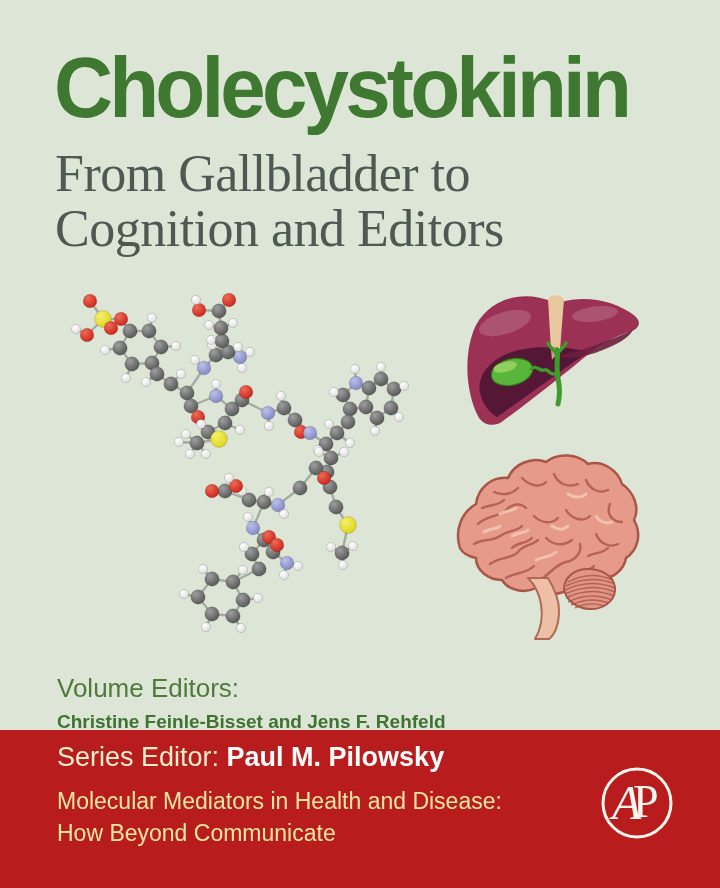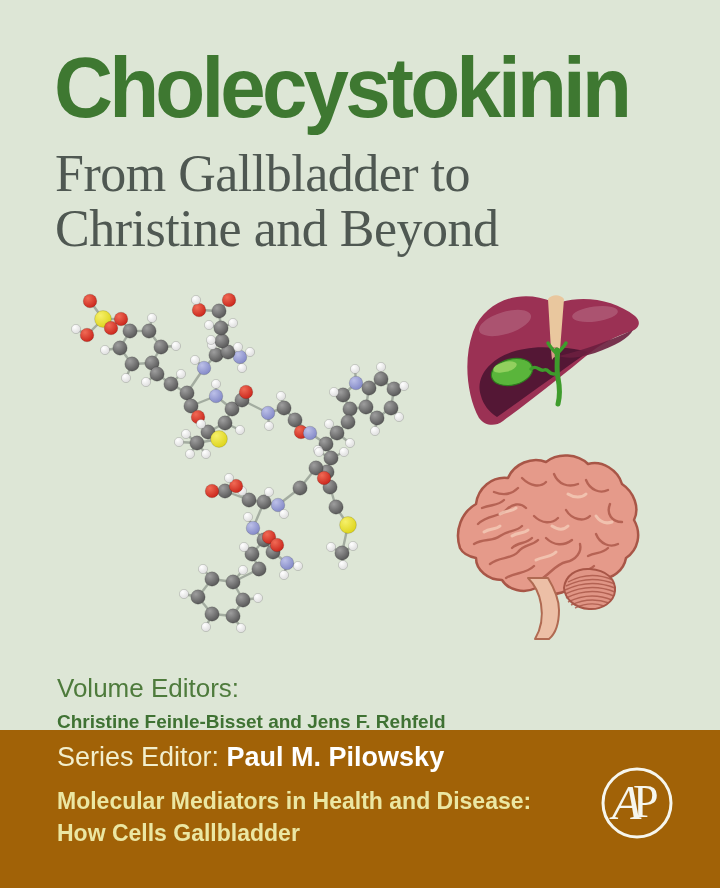--- a/index.html
+++ b/index.html
@@ -16,41 +16,41 @@
   .subtitle{
     position:absolute;left:55px;top:147px;
     font-size:52px;line-height:1.05;letter-spacing:-0.5px;
     color:#4f5852;font-weight:400;white-space:nowrap;font-family:Liberation Serif, serif;
   }
   .vol-editors{position:absolute;left:57px;top:655px;white-space:nowrap;}
   .vol-editors .label{font-size:26px;color:#4e7b3c;margin-top:18px;}
   .vol-editors .names{font-size:19px;font-weight:bold;color:#3f7233;margin-top:7px;}
   .band{
     position:absolute;left:0;top:730px;width:720px;height:158px;
-    background:#a16207;
+    background:#b91c1c;
   }
   .series-line{position:absolute;left:57px;top:12px;font-size:27px;white-space:nowrap;}
   .series-line .label{color:#f2efcd;}
   .series-line .name{color:#ffffff;font-weight:bold;}
-  .series-sub{position:absolute;left:57px;font-size:23px;font-weight:bold;color:#ebe7a3;white-space:nowrap;}
+  .series-sub{position:absolute;left:57px;font-size:23px;font-weight:normal;color:#ebe7a3;white-space:nowrap;}
   .series-sub.l1{top:58px;}
   .series-sub.l2{top:90px;}
   .ap-logo{position:absolute;left:597px;top:33px;}
   .art{position:absolute;}
 </style>
 </head>
 <body>
 
 <div class="cover">
 
   <h1 class="title">Cholecystokinin</h1>
 
   <div class="subtitle">
     <div>From Gallbladder to</div>
-    <div>Christine and Beyond</div>
+    <div>Cognition and Editors</div>
   </div>
 
   <svg id="molecule-svg" class="art" style="left:50px;top:285px" width="370" height="375" viewBox="50 285 370 375">
       <defs>
         <radialGradient id="g-C" cx="35%" cy="30%" r="75%">
           <stop offset="0%" stop-color="#9e9e9e"></stop>
           <stop offset="100%" stop-color="#565656"></stop>
         </radialGradient>
         <radialGradient id="g-H" cx="35%" cy="30%" r="75%">
           <stop offset="0%" stop-color="#ffffff"></stop>
@@ -411,21 +411,21 @@
   <div class="vol-editors">
     <div class="label">Volume Editors:</div>
     <div class="names">Christine Feinle-Bisset and Jens F. Rehfeld</div>
   </div>
 
   <div class="band">
     <div class="series-line">
       <span class="label">Series Editor: </span><span class="name">Paul M. Pilowsky</span>
     </div>
     <div class="series-sub l1">Molecular Mediators in Health and Disease:</div>
-    <div class="series-sub l2">How Cells Gallbladder</div>
+    <div class="series-sub l2">How Beyond Communicate</div>
 
     <svg class="ap-logo" width="80" height="80" viewBox="0 0 80 80">
       <circle cx="40" cy="40" r="34" fill="none" stroke="#f6f6ee" stroke-width="3"></circle>
       <text x="15" y="56" font-family="Liberation Serif, serif" font-style="italic" font-size="48" fill="#f6f6ee">A</text>
       <text x="36" y="54" font-family="Liberation Serif, serif" font-size="46" fill="#f6f6ee">P</text>
     </svg>
   </div>
 
 </div>
 

